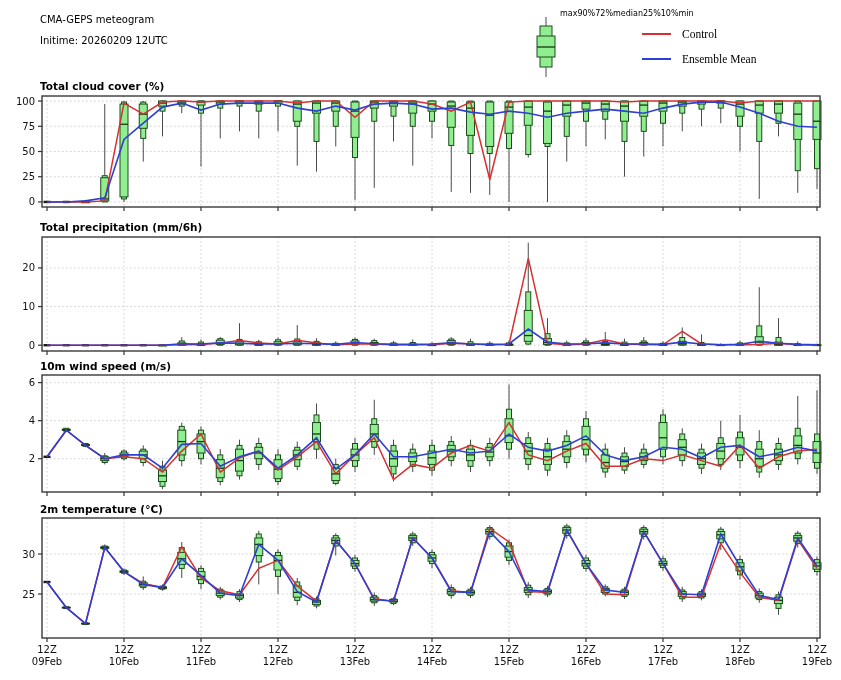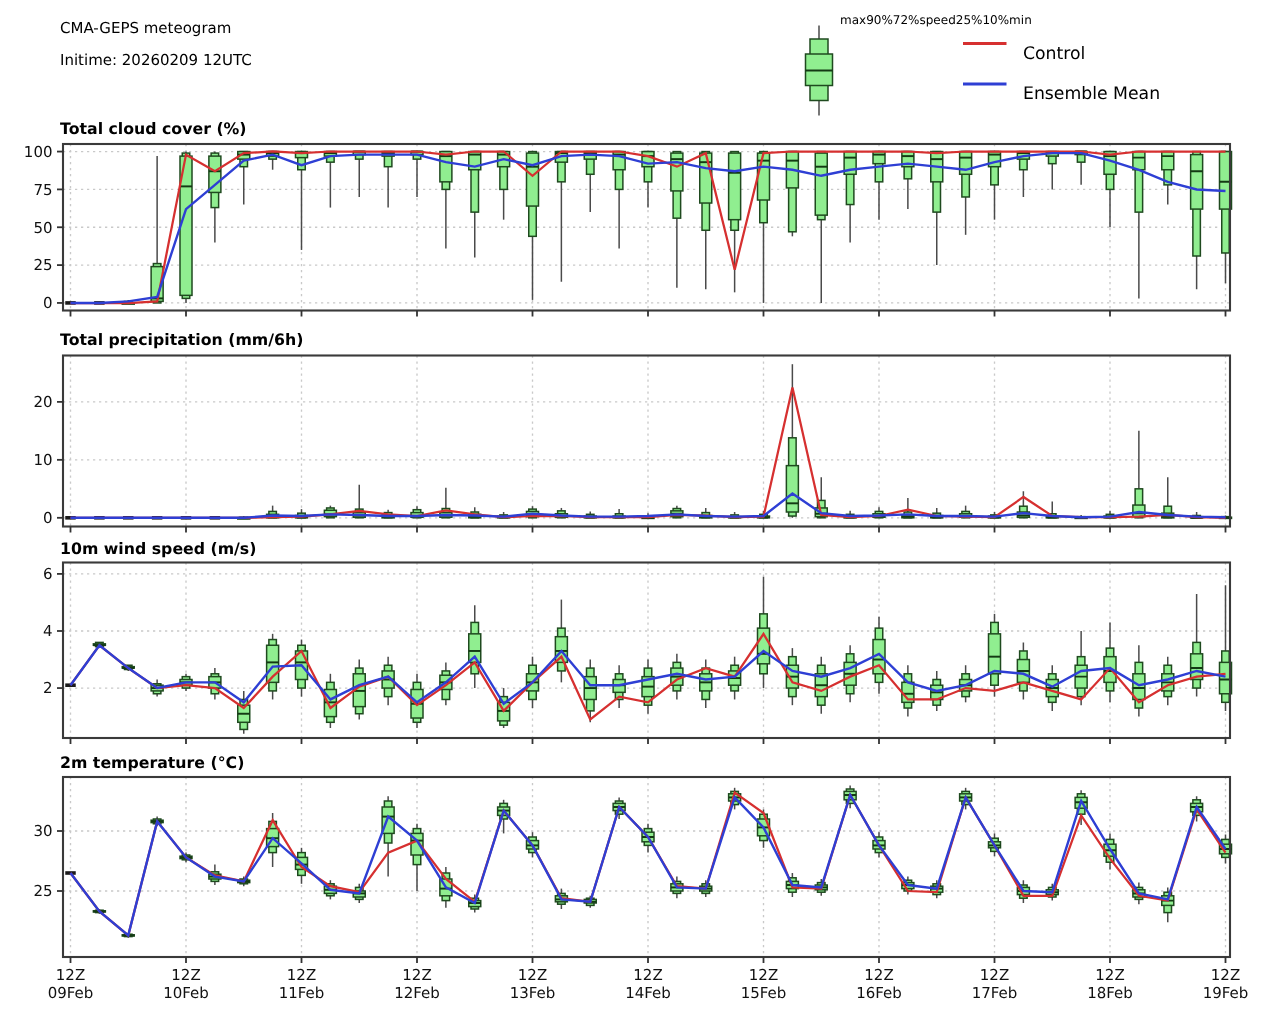--- a/index.html
+++ b/index.html
@@ -10,21 +10,21 @@
   }
   .hdr{position:absolute;left:40px;top:9px;font-size:10px;line-height:21px;}
   .panel-title{position:absolute;left:40px;font-size:10.5px;color:#000;font-weight:bold;}
   #plot-svg{position:absolute;left:0;top:0;}
   .legend-glyph-wrap{position:absolute;left:531px;top:9px;}
   .legend-stats{
     position:absolute;left:560px;top:9px;display:flex;flex-direction:row;
     font-size:8px;line-height:9.6px;color:#000;
   }
   .legend-lines{position:absolute;left:642px;top:28px;display:flex;flex-direction:column;gap:13px;}
-  .legend-row{display:flex;font-size:11.5px;}
+  .legend-row{display:flex;align-items:center;font-size:11.5px;font-family:Liberation Serif, serif;}
   .lsample{display:inline-block;width:29px;height:0;border-top:2px solid #000;margin-right:11px;}
 </style>
 </head>
 <body>
 
 <div class="hdr">
   <div>CMA-GEPS meteogram</div>
   <div>Initime: 20260209 12UTC</div>
 </div>
 
@@ -33,21 +33,21 @@
       <line x1="15" x2="15" y1="8" y2="68" stroke="#4a4a4a" stroke-width="1"></line>
       <rect x="9" width="12" y="17" height="41" fill="#90ee90" stroke="#1f4a1f" stroke-width="1"></rect>
       <rect x="6" width="18" y="27" height="21" fill="#90ee90" stroke="#1f4a1f" stroke-width="1"></rect>
       <line x1="6" x2="24" y1="38" y2="38" stroke="#143a14" stroke-width="1.3"></line>
     </svg>
 </div>
 <div class="legend-stats" id="legend-stats">
     <span>max</span>
     <span>90%</span>
     <span>72%</span>
-    <span>speed</span>
+    <span>median</span>
     <span>25%</span>
     <span>10%</span>
     <span>min</span>
   </div>
 
 <div class="legend-lines">
   <div class="legend-row">
     <span class="lsample" id="control-sample" style="border-top-color: rgb(214, 48, 48);"></span>
     <span>Control</span>
   </div>

